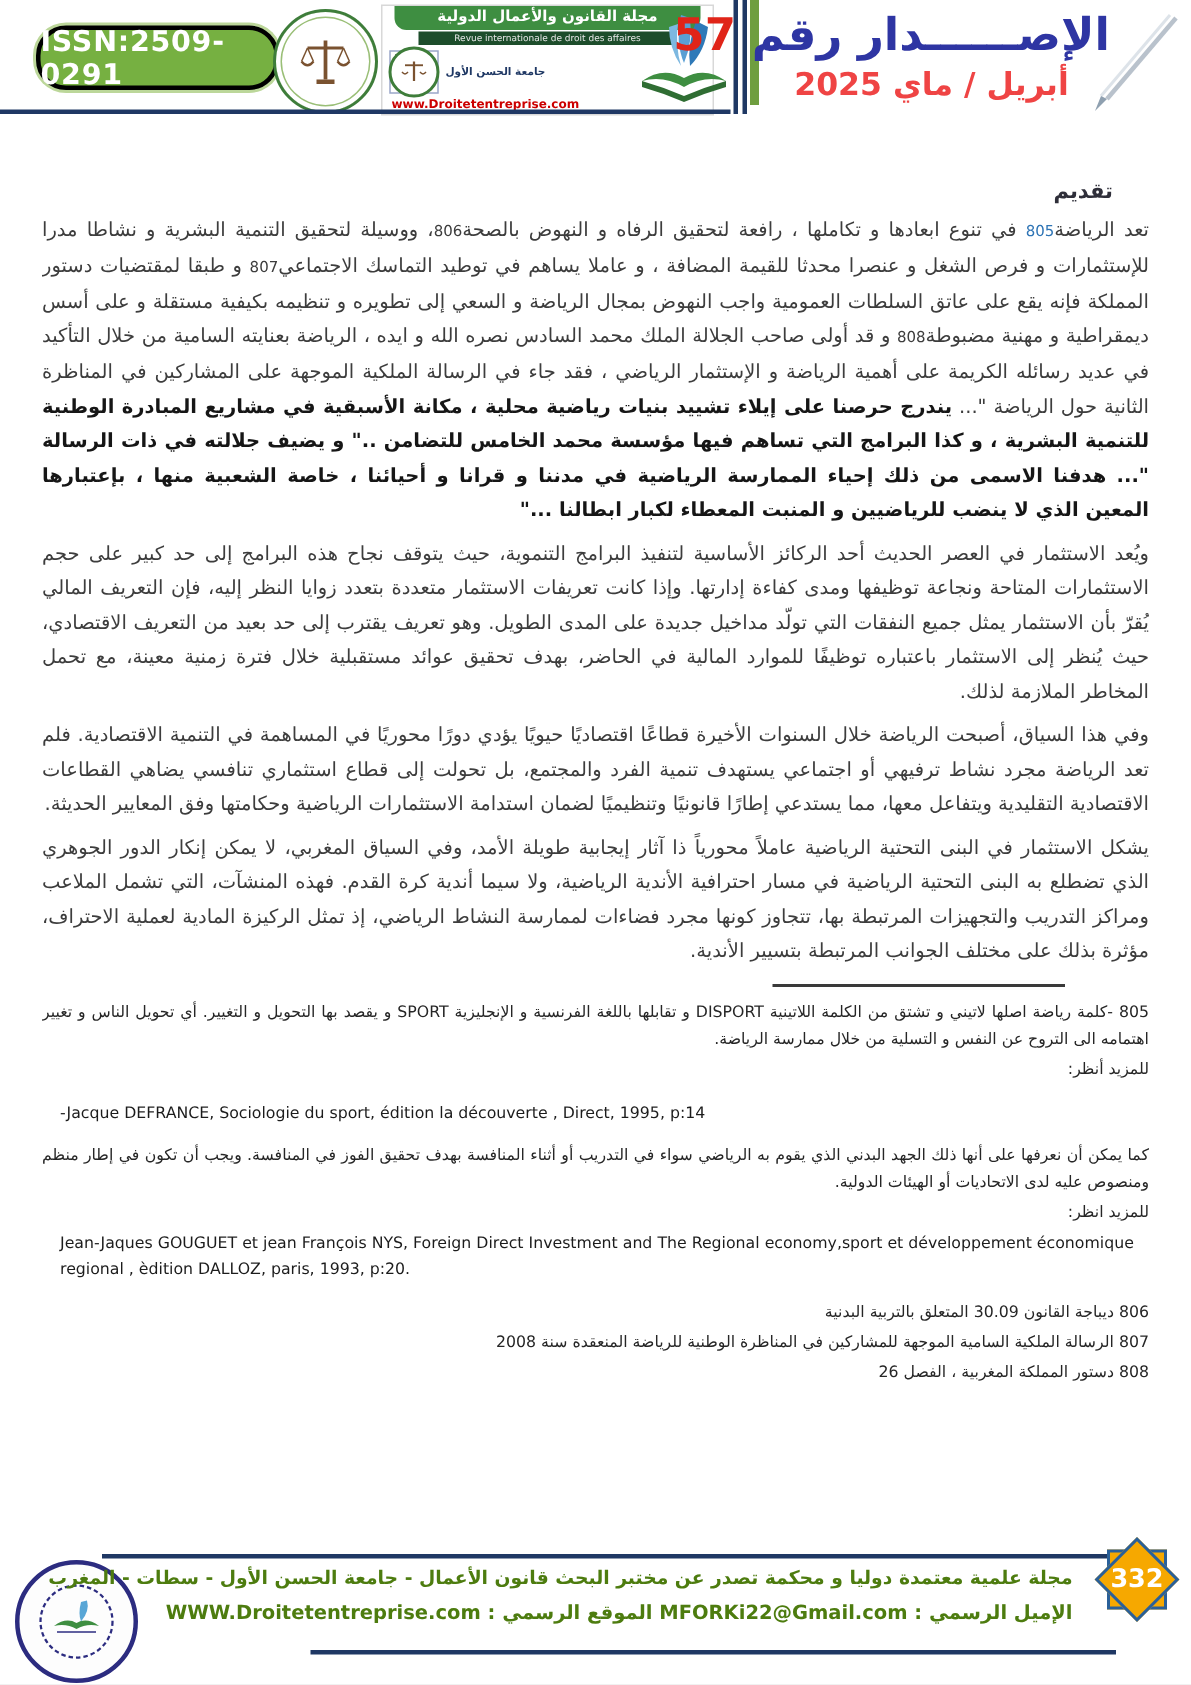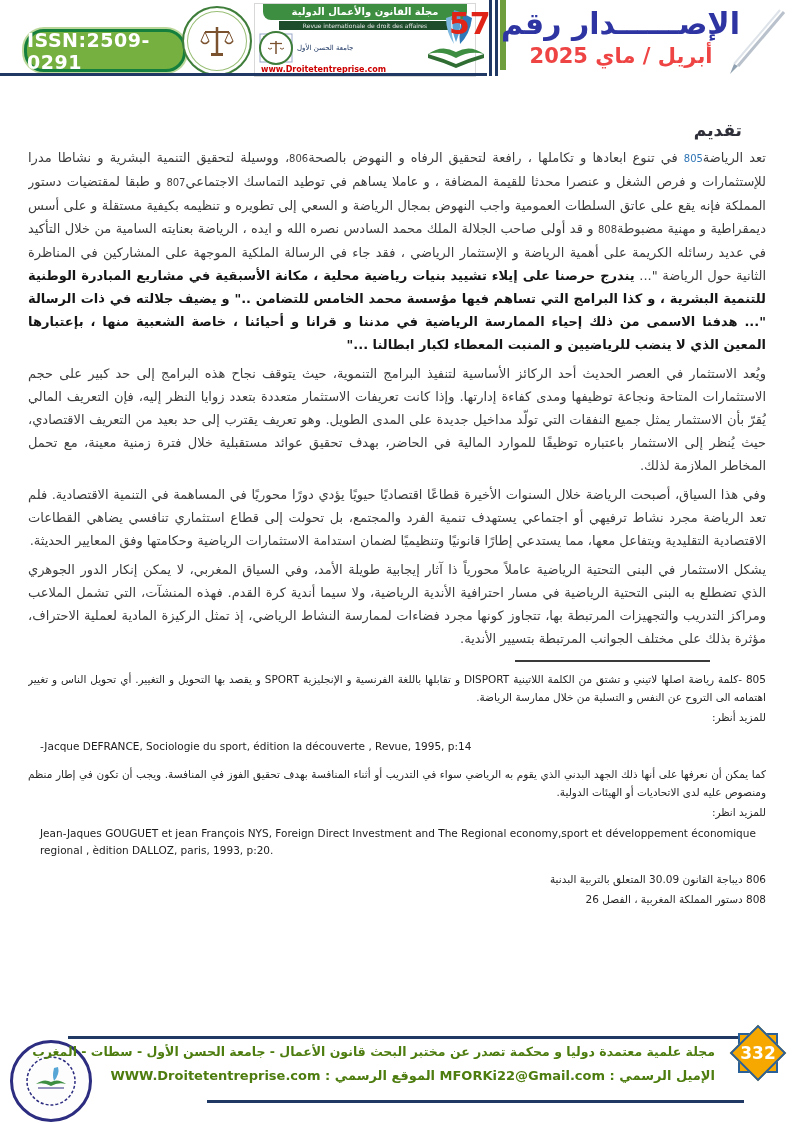--- a/index.html
+++ b/index.html
@@ -1,52 +1,52 @@
 <!DOCTYPE html>
 <html lang="ar"><head>
 <meta charset="utf-8">
 <style>
   html,body{margin:0;padding:0;background:#e8e8e8;}
   .page{width:794px;height:1123px;position:relative;background:#ffffff;margin:0 auto;
         font-family:"DejaVu Sans",sans-serif;overflow:hidden;}
 
   
-  .issn-badge{position:absolute;left:24px;top:29px;width:156px;height:37px;background:#76b041;
-    border:3px solid #15803d;box-shadow:0 0 0 2px #bcd79a;border-radius:20px;color:#fff;
+  .issn-badge{position:absolute;left:24px;top:17px;width:156px;height:37px;background:#76b041;
+    border:3px solid #000000;box-shadow:0 0 0 2px #bcd79a;border-radius:20px;color:#fff;
     font-weight:bold;font-size:19px;display:flex;align-items:center;justify-content:center;letter-spacing:0.5px;}
   .seal{position:absolute;border-radius:50%;background:#fff;border:2px solid #3e7d3a;
     display:flex;align-items:center;justify-content:center;}
   .seal.outer-ring{box-shadow:inset 0 0 0 3px #fff, inset 0 0 0 4px #9abf77;}
   .seal1{left:182px;top:6px;width:66px;height:66px;}
   .journal-box{position:absolute;left:254px;top:3px;width:220px;height:72px;background:#fff;
     border:1px solid #d8d8d8;}
   .ribbon{position:absolute;top:0;left:8px;right:8px;height:16px;background:#3e8e41;color:#fff;
     font-size:10px;font-weight:bold;text-align:center;line-height:16px;border-radius:0 0 8px 8px;direction:rtl;}
   .subband{position:absolute;top:17px;left:24px;right:24px;height:9px;background:#1d4d2b;color:#e8e8e8;
     font-size:6px;text-align:center;line-height:9px;overflow:hidden;white-space:nowrap;}
   .box-row{position:absolute;top:28px;left:4px;right:4px;height:32px;display:flex;align-items:center;gap:4px;}
-  .univ-text{font-size:7px;color:#1f3864;line-height:1.2;text-align:center;direction:rtl;}
+  .univ-text{font-size:7px;color:#1f3864;line-height:1.2;text-align:center;direction:rtl;font-weight:bold;}
   .site-red{position:absolute;bottom:2px;left:6px;font-size:8px;font-weight:bold;color:#cc0000;}
   .book-logo{position:absolute;left:424px;top:6px;width:64px;height:66px;}
   .vbar{position:absolute;top:0;height:76px;}
   .vbar.n1{left:489px;width:3px;background:#1f3864;}
   .vbar.n2{left:495px;width:3px;background:#1f3864;}
   .vbar.g{left:500px;width:6px;background:#6f9e3f;height:70px;}
   .header-rule{position:absolute;left:0;top:73px;width:487px;height:3px;background:#1f3864;}
   .issue-line1{position:absolute;left:510px;top:6px;width:230px;direction:rtl;text-align:right;
     font-weight:bold;font-size:30px;color:#2e35a3;white-space:nowrap;}
   .issue-num{color:#e02418;}
   .issue-date{position:absolute;left:516px;top:44px;width:210px;direction:rtl;text-align:center;
     font-weight:bold;font-size:21px;color:#ef4444;white-space:nowrap;}
   .pencil{position:absolute;left:722px;top:8px;width:68px;height:72px;}
 
   
   .main{position:absolute;top:112px;left:28px;right:28px;height:918px;overflow:hidden;}
   .sec-title{direction:rtl;text-align:right;margin:8px 24px 6px 0;font-weight:bold;
-    font-size:17px;color:#2f2f3a;}
+    font-size:14px;color:#2f2f3a;}
   .para{direction:rtl;text-align:justify;font-size:13px;line-height:23px;color:#3d3d3d;margin:0 0 6px 0;}
   .para .b{font-weight:bold;color:#161616;}
   .ref{font-size:10px;}
   .refb{color:#2e74b5;font-size:10px;}
 
   
   .fn-sep{width:195px;height:0;border-top:2px solid #3a3a3a;margin:10px 56px 8px auto;}
   .fn{direction:rtl;text-align:justify;font-size:10.5px;line-height:18px;color:#262626;margin:0;}
   .fn-more{direction:rtl;text-align:right;font-size:10.5px;line-height:18px;color:#262626;margin:2px 0;}
   .fn-latin{direction:ltr;text-align:left;font-size:10.5px;line-height:17px;color:#1c1c1c;margin:12px 0 10px 12px;}
@@ -151,25 +151,26 @@
     <p class="para"><span>تعد الرياضة</span><span class="refb">805</span><span> في تنوع ابعادها و تكاملها ، رافعة لتحقيق الرفاه و النهوض بالصحة</span><span class="ref">806</span><span>، ووسيلة لتحقيق التنمية البشرية و نشاطا مدرا للإستثمارات و فرص الشغل و عنصرا محدثا للقيمة المضافة ، و عاملا يساهم في توطيد التماسك الاجتماعي</span><span class="ref">807</span><span> و طبقا لمقتضيات دستور المملكة فإنه يقع على عاتق السلطات العمومية واجب النهوض بمجال الرياضة و السعي إلى تطويره و تنظيمه بكيفية مستقلة و على أسس ديمقراطية و مهنية مضبوطة</span><span class="ref">808</span><span> و قد أولى صاحب الجلالة الملك محمد السادس نصره الله و ايده ، الرياضة بعنايته السامية من خلال التأكيد في عديد رسائله الكريمة على أهمية الرياضة و الإستثمار الرياضي ، فقد جاء في الرسالة الملكية الموجهة على المشاركين في المناظرة الثانية حول الرياضة "... </span><span class="b">يندرج حرصنا على إيلاء تشييد بنيات رياضية محلية ، مكانة الأسبقية في مشاريع المبادرة الوطنية للتنمية البشرية ،  و كذا البرامج التي تساهم فيها مؤسسة محمد الخامس للتضامن .." و يضيف جلالته في ذات الرسالة "... هدفنا الاسمى من ذلك إحياء الممارسة الرياضية في مدننا و قرانا و أحيائنا ، خاصة الشعبية منها ، بإعتبارها المعين الذي لا ينضب للرياضيين و المنبت المعطاء لكبار ابطالنا ..."</span></p>
 
     <p class="para">ويُعد الاستثمار في العصر الحديث أحد الركائز الأساسية لتنفيذ البرامج التنموية، حيث يتوقف نجاح هذه البرامج إلى حد كبير على حجم الاستثمارات المتاحة ونجاعة توظيفها ومدى كفاءة إدارتها. وإذا كانت تعريفات الاستثمار متعددة بتعدد زوايا النظر إليه، فإن التعريف المالي يُقرّ بأن الاستثمار يمثل جميع النفقات التي تولّد مداخيل جديدة على المدى الطويل. وهو تعريف يقترب إلى حد بعيد من التعريف الاقتصادي، حيث يُنظر إلى الاستثمار باعتباره توظيفًا للموارد المالية في الحاضر، بهدف تحقيق عوائد مستقبلية خلال فترة زمنية معينة، مع تحمل المخاطر الملازمة لذلك.</p>
     <p class="para">وفي هذا السياق، أصبحت الرياضة خلال السنوات الأخيرة قطاعًا اقتصاديًا حيويًا يؤدي دورًا محوريًا في المساهمة في التنمية الاقتصادية. فلم تعد الرياضة مجرد نشاط ترفيهي أو اجتماعي يستهدف تنمية الفرد والمجتمع، بل تحولت إلى قطاع استثماري تنافسي يضاهي القطاعات الاقتصادية التقليدية ويتفاعل معها، مما يستدعي إطارًا قانونيًا وتنظيميًا لضمان استدامة الاستثمارات الرياضية وحكامتها وفق المعايير الحديثة.</p>
     <p class="para">يشكل الاستثمار في البنى التحتية الرياضية عاملاً محورياً ذا آثار إيجابية طويلة الأمد، وفي السياق المغربي، لا يمكن إنكار الدور الجوهري الذي تضطلع به البنى التحتية الرياضية في مسار احترافية الأندية الرياضية، ولا سيما أندية كرة القدم. فهذه المنشآت، التي تشمل الملاعب ومراكز التدريب والتجهيزات المرتبطة بها، تتجاوز كونها مجرد فضاءات لممارسة النشاط الرياضي، إذ تمثل الركيزة المادية لعملية الاحتراف، مؤثرة بذلك على مختلف الجوانب المرتبطة بتسيير الأندية.</p>
 
     <div class="fn-sep"></div>
 
     <p class="fn">805 -كلمة رياضة اصلها لاتيني و تشتق من الكلمة اللاتينية  DISPORT و تقابلها باللغة الفرنسية و الإنجليزية SPORT و يقصد بها التحويل و التغيير. أي تحويل الناس و تغيير اهتمامه الى التروح عن النفس و التسلية من خلال ممارسة الرياضة.</p>
     <p class="fn-more">للمزيد أنظر:</p>
-    <p class="fn-latin">-Jacque DEFRANCE, Sociologie du sport, édition la découverte , Revue, 1995, p:14</p>
+    <p class="fn-latin">-Jacque DEFRANCE, Sociologie du sport, édition la découverte , Direct, 1995, p:14</p>
     <p class="fn">كما يمكن أن نعرفها على أنها ذلك الجهد البدني الذي يقوم به الرياضي سواء في التدريب أو أثناء المنافسة بهدف تحقيق الفوز في المنافسة. ويجب أن تكون في إطار منظم ومنصوص عليه لدى الاتحاديات أو الهيئات الدولية.</p>
     <p class="fn-more">للمزيد انظر:</p>
     <p class="fn-latin" style="margin-top:4px;">Jean-Jaques GOUGUET et jean François NYS, Foreign Direct Investment and The Regional economy,sport et développement économique regional , èdition DALLOZ, paris, 1993, p:20.</p>
     <p class="fn-line">806 ديباجة القانون 30.09 المتعلق بالتربية البدنية</p>
+    <p class="fn-line">807 الرسالة الملكية السامية الموجهة للمشاركين في المناظرة الوطنية للرياضة المنعقدة سنة 2008</p>
     <p class="fn-line">808 دستور المملكة المغربية ، الفصل 26</p>
   </div>
 
   <div>
     <div class="f-rule-top"></div>
     <div class="f-rule-bot"></div>
 
     <div class="page-badge">
       <div class="badge-sq"></div>
       <div class="badge-sq r45"></div>

